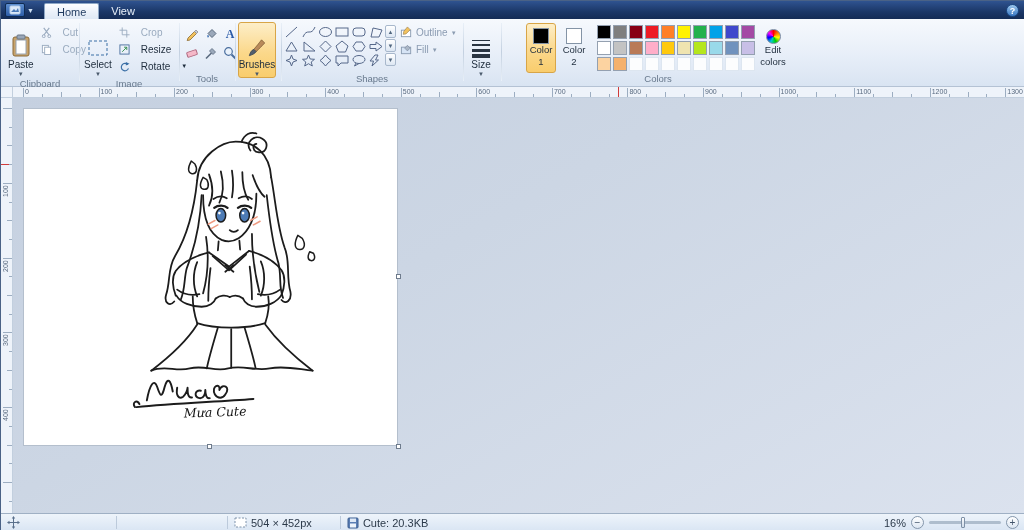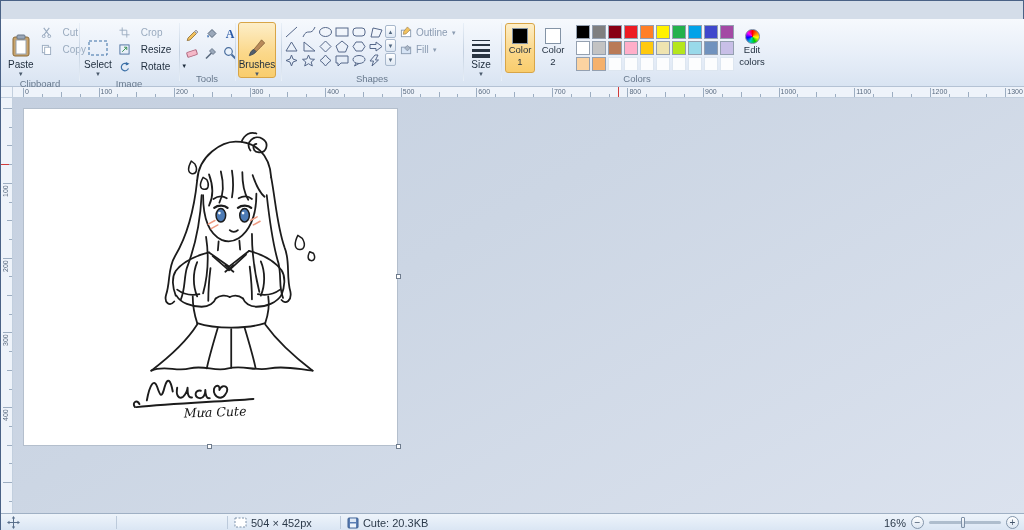--- a/index.html
+++ b/index.html
@@ -90,20 +90,36 @@
   .zbtn { width:13px; height:13px; border-radius:50%; border:1px solid #8496ab; background:linear-gradient(#fff,#dce6f2);
     font-size:10px; line-height:10px; color:#41536a; display:flex; align-items:center; justify-content:center; }
   .ztrack { position:relative; width:72px; height:3px; background:#aebdcd; border-radius:2px; }
   .zhandle { position:absolute; top:-4px; left:45%; width:4px; height:11px; background:linear-gradient(#fdfeff,#cfdbe9); border:1px solid #7e90a6; border-radius:1px; }
 </style>
 </head>
 <body>
 
 <div class="win">
 
+  <div class="titlebar">
+    <div class="qat">
+      <div class="paint-menu">
+        <svg width="12" height="10" viewBox="0 0 12 10">
+          <rect x="1" y="1" width="10" height="8" rx="1" fill="#dce9f8" stroke="#b8d0ea"></rect>
+          <path d="M2,7 L5,4 L7,6 L9,3 L10,7 Z" fill="#4a7ab8"></path>
+        </svg>
+      </div>
+      <span class="qat-arrow">▼</span>
+    </div>
+    <div class="tabs">
+      <div class="tab active">Home</div>
+      <div class="tab">View</div>
+    </div>
+    <div class="help-btn">?</div>
+  </div>
 
   <div class="ribbon">
 
     <div class="group" style="left:2px;width:74px;">
       <div class="g-body">
         <div class="bigbtn" style="margin-left:4px;">
           <svg width="20" height="24" viewBox="0 0 20 24">
             <rect x="2" y="3" width="16" height="19" rx="2" fill="#c9a36a" stroke="#8a6a3a"></rect>
             <rect x="5" y="6" width="10" height="14" fill="#fff" stroke="#98a4b2"></rect>
             <rect x="6" y="1" width="8" height="4" rx="1" fill="#9aa7b8" stroke="#6b7888"></rect>
@@ -287,21 +303,21 @@
             <rect x="1" y="11" width="18" height="3" fill="#2a3542"></rect>
             <rect x="1" y="16" width="18" height="4" fill="#2a3542"></rect>
           </svg>
           <span>Size</span>
           <span class="arrow">▼</span>
         </div>
       </div>
     </div>
     <div class="divider" style="left:500px;"></div>
 
-    <div class="group" style="left:502px;width:268px;">
+    <div class="group" style="left:523px;width:268px;">
       <div class="g-body">
         <div class="colorbtn hl" style="margin-left:2px;">
           <div class="swatch-big" id="color1-swatch" style="background: rgb(0, 0, 0);"></div>
           <span>Color</span>
           <span>1</span>
         </div>
         <div class="colorbtn" style="margin-left:3px;">
           <div class="swatch-big" id="color2-swatch" style="background: rgb(255, 255, 255);"></div>
           <span>Color</span>
           <span>2</span>

